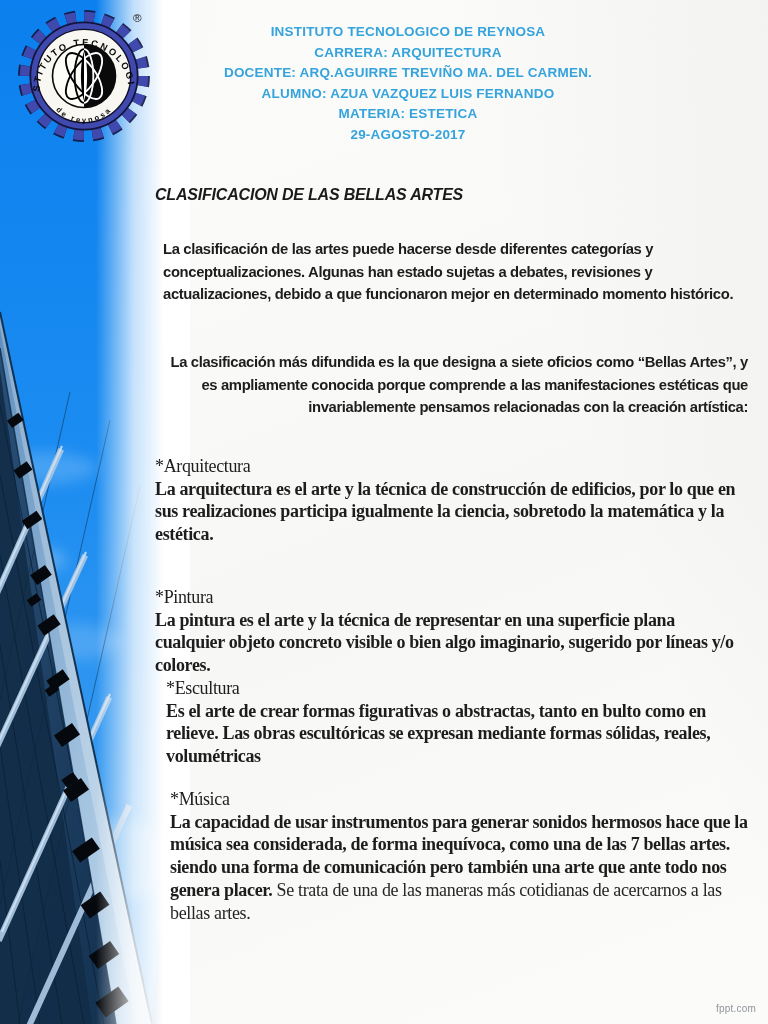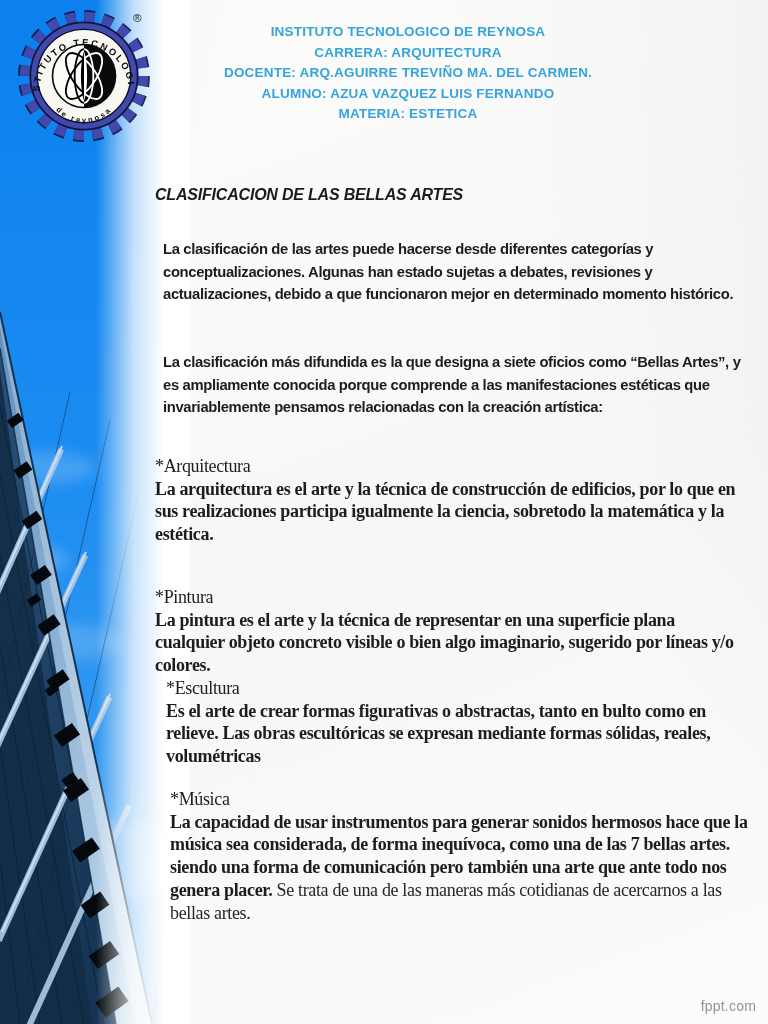--- a/index.html
+++ b/index.html
@@ -36,37 +36,37 @@
     font-size:16px;font-weight:700;font-style:italic;
     letter-spacing:-0.2px;color:#1b1b1b;
   }
   .para{
     position:absolute;left:155px;width:585px;
     font-size:14.8px;line-height:22.7px;font-weight:700;
     letter-spacing:-0.35px;color:#1d1d1d;
     margin:8px;
   }
   #para-1{top:230px;}
-  #para-2{top:343px;}
+  #para-2{top:343px;text-align:right;}
   .section{
     position:absolute;left:155px;width:585px;
     font-size:18px;line-height:22.7px;
     letter-spacing:-0.35px;color:#1d1d1d;font-family:Liberation Serif, serif;
   }
   #section-0{top:455px;}
   #section-1{top:566px;margin-top:20px;}
   #section-2{top:677px;margin-left:11px;}
   #section-3{top:788px;margin-left:15px;}
   .sec-heading{font-weight:400;}
   .sec-body{font-weight:700;margin:0;}
   .sec-body-tail{font-weight:400;color:#262626;}
   
   .watermark{
     position:absolute;right:12px;bottom:10px;
-    font-size:14px;color:#8e9499;letter-spacing:0.2px;margin-top:16px;
+    font-size:10px;color:#8e9499;letter-spacing:0.2px;margin-top:16px;
   }
 </style>
 </head>
 <body>
 
 <div id="page">
 
   <div id="left-art">
     <svg width="190" height="1024" viewBox="0 0 190 1024" preserveAspectRatio="none">
       <defs>
@@ -206,20 +206,21 @@
       <text x="102" y="14" font-family="Liberation Sans, sans-serif" font-size="10" fill="#222222">®</text>
     </svg>
   </div>
 
   <div class="header-block">
     <div>INSTITUTO TECNOLOGICO DE REYNOSA</div>
     <div>CARRERA: ARQUITECTURA</div>
     <div>DOCENTE: ARQ.AGUIRRE TREVIÑO MA. DEL CARMEN.</div>
     <div>ALUMNO: AZUA VAZQUEZ LUIS FERNANDO</div>
     <div>MATERIA: ESTETICA</div>
+    <div>29-AGOSTO-2017</div>
   </div>
 
   <div class="doc-title">CLASIFICACION DE LAS BELLAS ARTES</div>
 
   <p class="para" id="para-1">La clasificación de las artes puede hacerse desde diferentes categorías y conceptualizaciones. Algunas han estado sujetas a debates, revisiones y actualizaciones, debido a que funcionaron mejor en determinado momento histórico.</p>
   <p class="para" id="para-2">La clasificación más difundida es la que designa a siete oficios como “Bellas Artes”, y es ampliamente conocida porque comprende a las manifestaciones estéticas que invariablemente pensamos relacionadas con la creación artística:</p>
 
   <div class="section" id="section-0">
     <div class="sec-heading">*Arquitectura</div>
     <p class="sec-body">La arquitectura es el arte y la técnica de construcción de edificios, por lo que en sus realizaciones participa igualmente la ciencia, sobretodo la matemática y la estética.</p>

